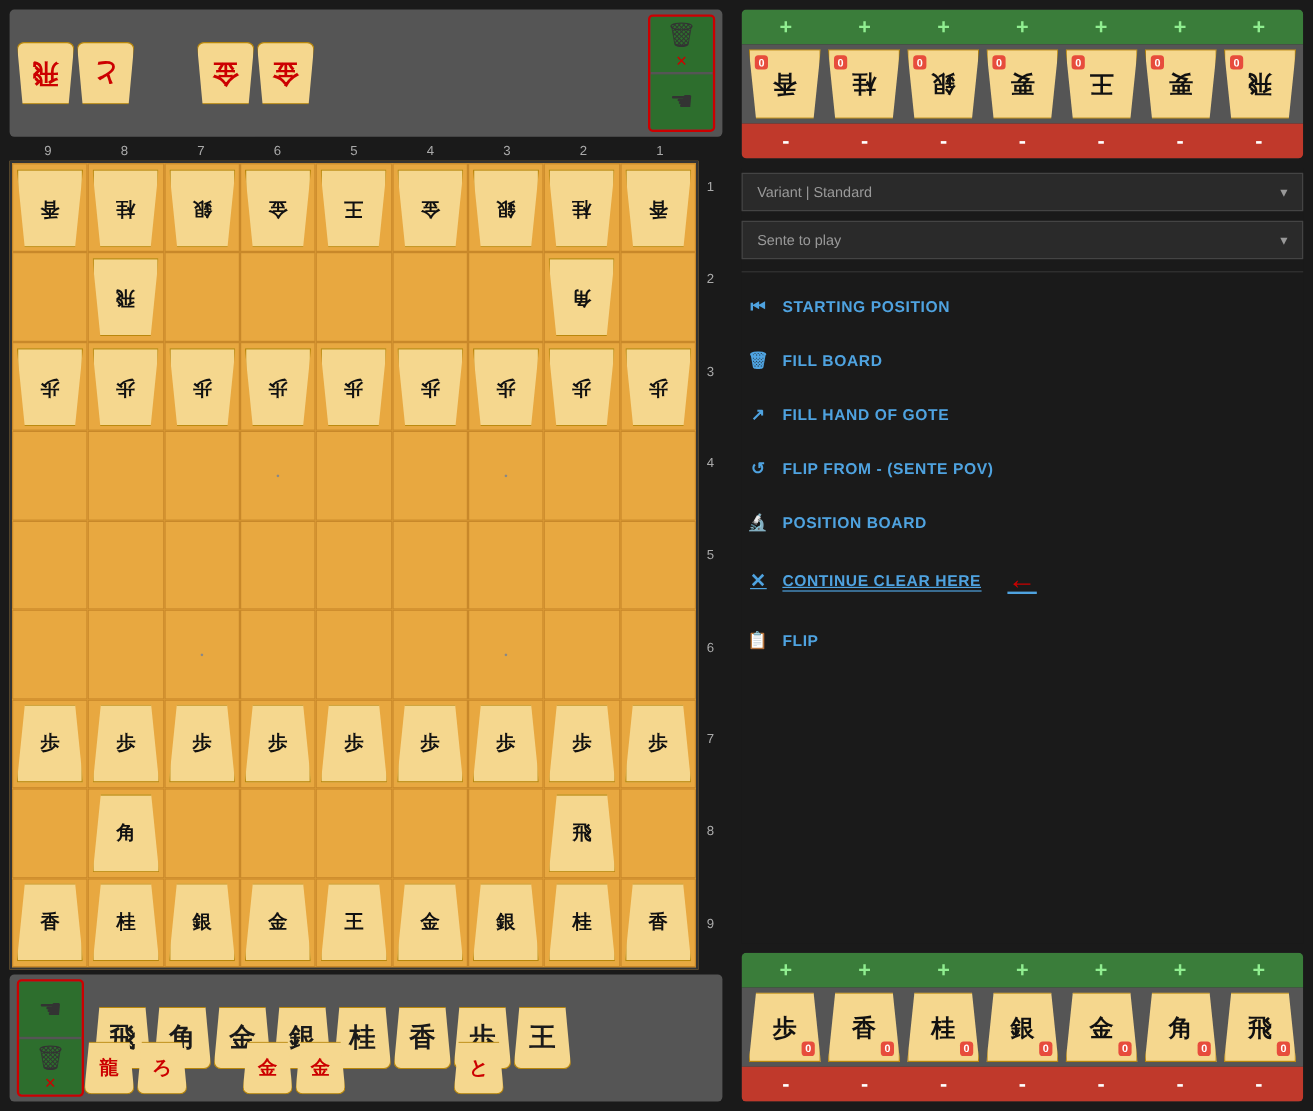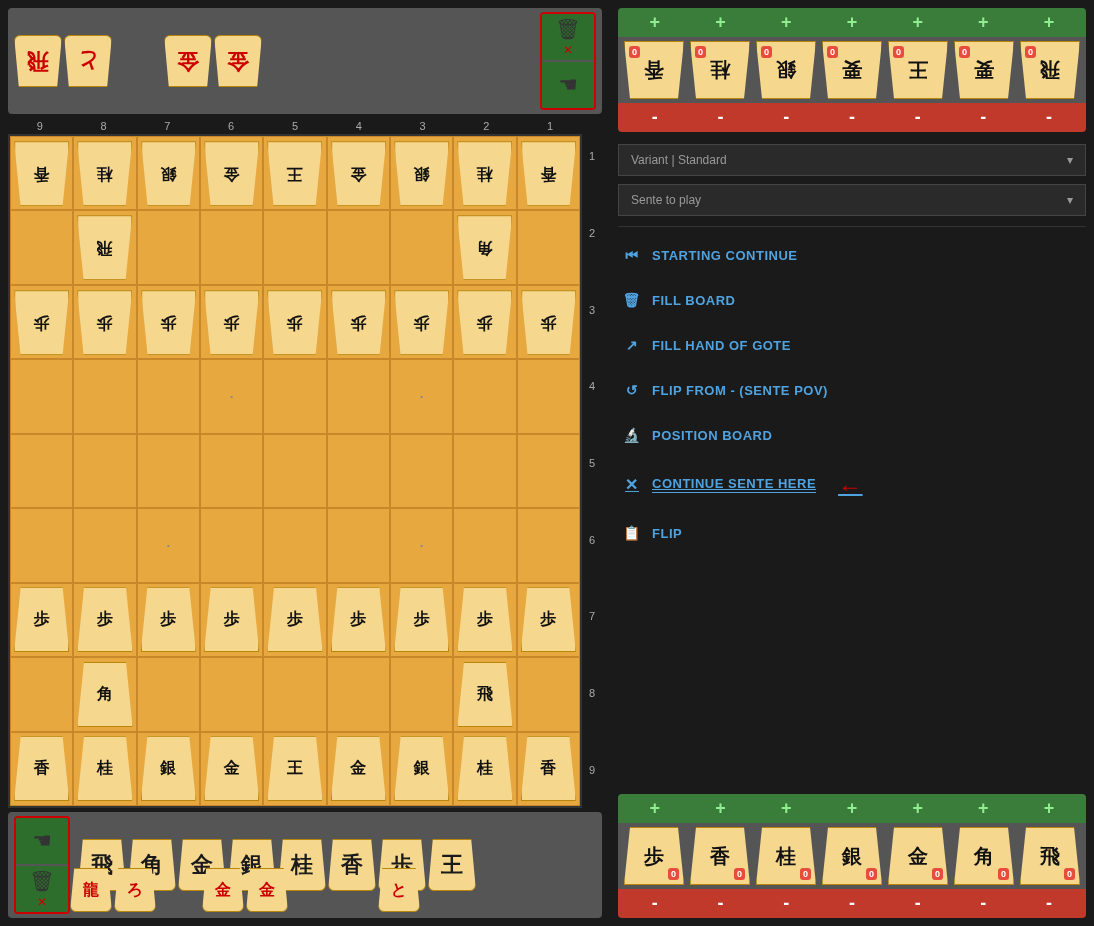--- a/index.html
+++ b/index.html
@@ -642,21 +642,21 @@
 
     <div class="select-control">
       <span>Sente to play</span>
       <span>▾</span>
     </div>
 
     <div class="divider"></div>
 
     <div class="action-link">
       <span class="action-icon">⏮</span>
-      <span>STARTING CONTINUE</span>
+      <span>STARTING POSITION</span>
     </div>
 
     <div class="action-link">
       <span class="action-icon">🗑</span>
       <span>FILL BOARD</span>
     </div>
 
     <div class="action-link">
       <span class="action-icon">↗</span>
       <span>FILL HAND OF GOTE</span>
@@ -667,21 +667,21 @@
       <span>FLIP FROM - (SENTE POV)</span>
     </div>
 
     <div class="action-link">
       <span class="action-icon">🔬</span>
       <span>POSITION BOARD</span>
     </div>
 
     <div class="action-link highlighted" style="display:flex; align-items:center;">
       <span class="action-icon" style="color:#4fa3e0; font-size:16px; font-weight:bold;">✕</span>
-      <span style="border-bottom:1px solid #4fa3e0; padding-bottom:1px;">CONTINUE SENTE HERE</span>
+      <span style="border-bottom:1px solid #4fa3e0; padding-bottom:1px;">CONTINUE CLEAR HERE</span>
       <span class="arrow-indicator" style="color:#cc0000; margin-left:12px; font-size:24px;">←</span>
     </div>
 
     <div class="action-link">
       <span class="action-icon">📋</span>
       <span>FLIP</span>
     </div>
 
   </div>
 

